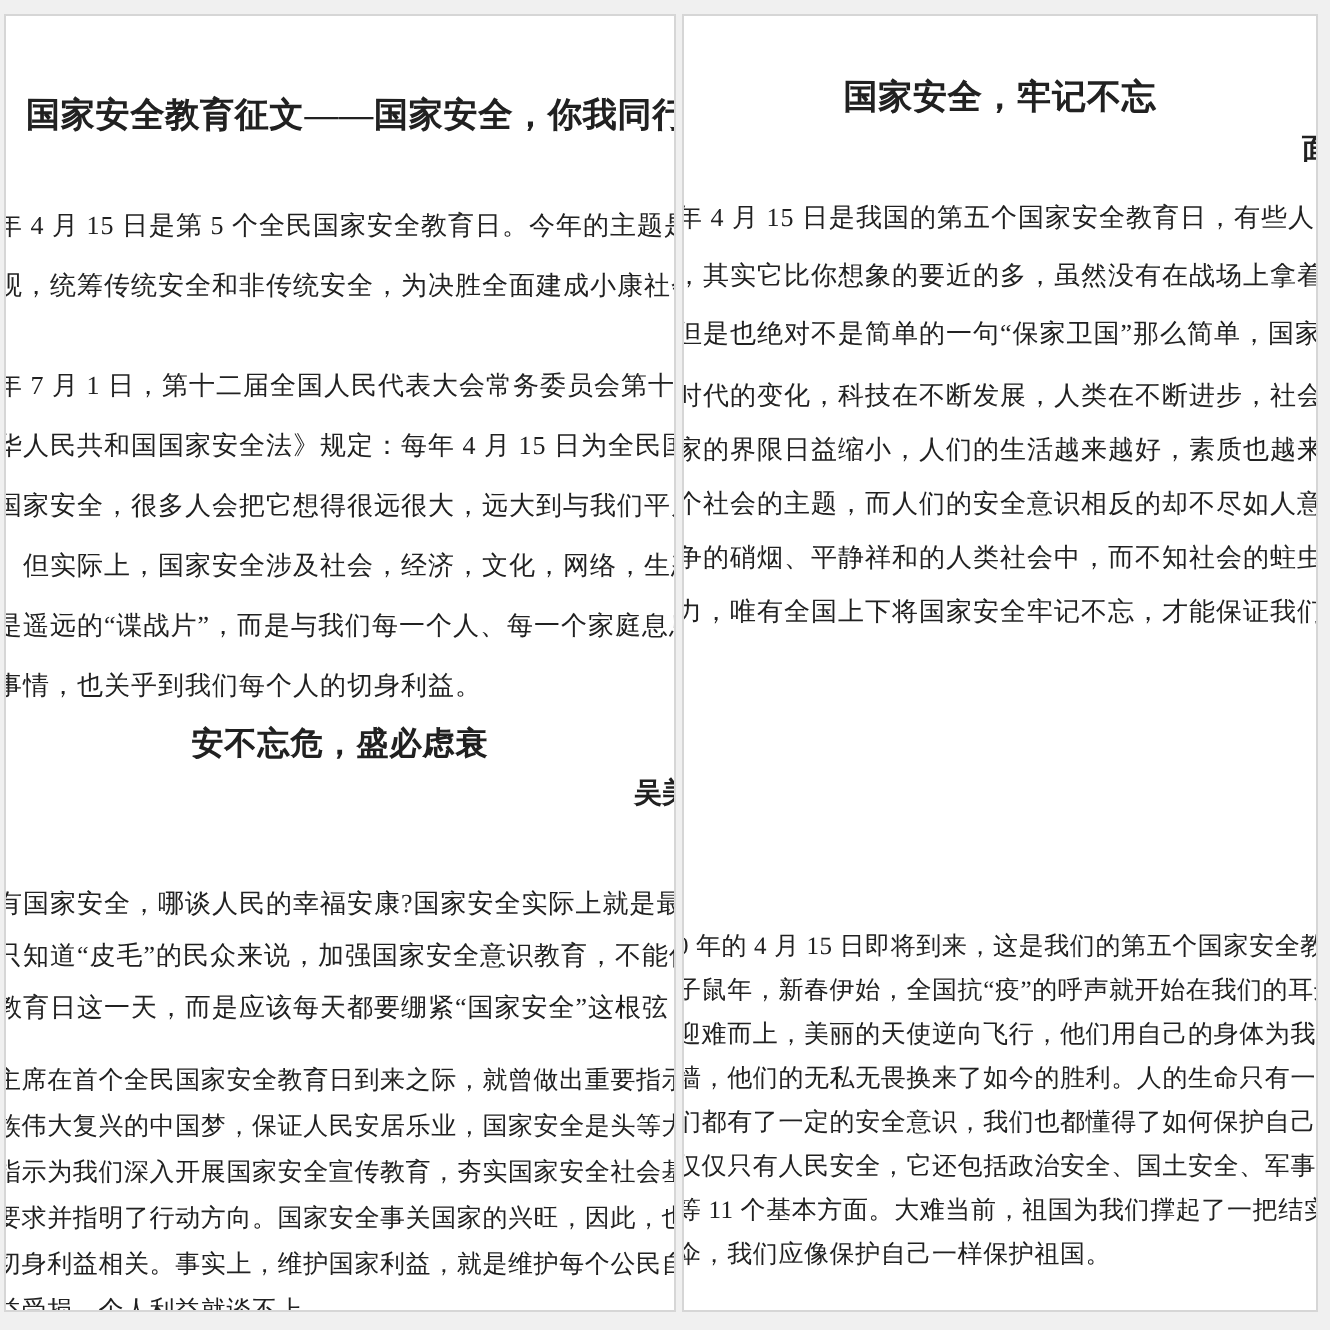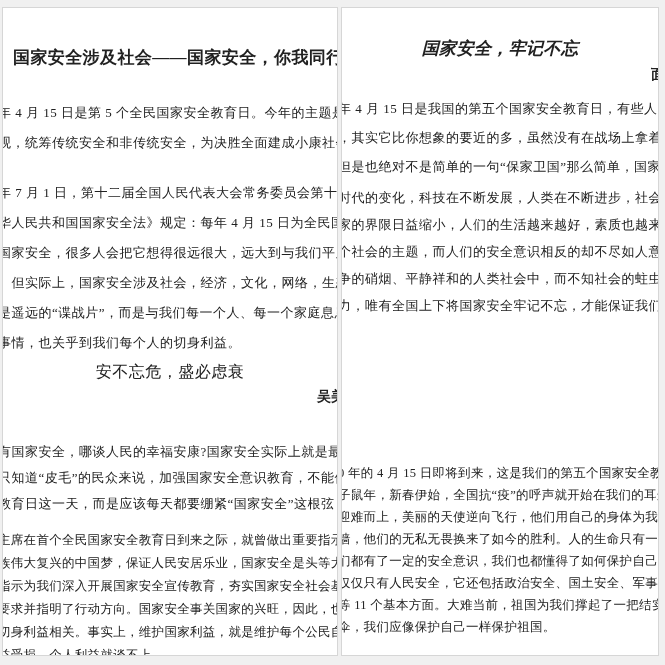--- a/index.html
+++ b/index.html
@@ -24,24 +24,24 @@
 
   .abs{position:absolute;left:0;right:0;}
 
   .doc-title{
     font-weight:bold;
     white-space:nowrap;
     font-size:17px;
     letter-spacing:0.4px;
   }
   .lp-title{top:38px;left:10px;right:auto;}
-  .rp-title{top:29px;text-align:center;font-style:italic;}
+  .rp-title{top:29px;text-align:center;}
 
   .section-heading{
-    font-weight:normal;
+    font-weight:bold;
     font-size:16px;
     text-align:center;
     white-space:nowrap;
     letter-spacing:0.5px;
   }
   .lp-h2{top:354px;}
   .rp-h2{top:376px;}
 
   .author-line{
     text-align:right;
@@ -67,21 +67,21 @@
   .lp-p4{top:521px;} .lp-p4 .line{line-height:23px;font-size:12.5px;letter-spacing:0.3px;}
 
   .rp-p1{top:86px;}  .rp-p1 .line{line-height:29px;}
   .rp-p2{top:176px;} .rp-p2 .line{line-height:27px;}
   .rp-p3{top:454px;} .rp-p3 .line{line-height:22px;font-size:12.5px;letter-spacing:0.3px;}
 </style>
 </head>
 <body>
 
 <div class="page page--left">
-  <div class="abs doc-title lp-title">国家安全涉及社会——国家安全，你我同行</div>
+  <div class="abs doc-title lp-title">国家安全教育征文——国家安全，你我同行</div>
   <div class="abs para lp-p1">
       <div class="line">年 4 月 15 日是第 5 个全民国家安全教育日。今年的主题是“坚</div>
       <div class="line">观，统筹传统安全和非传统安全，为决胜全面建成小康社会提</div>
     </div>
   <div class="abs para lp-p2">
       <div class="line">年 7 月 1 日，第十二届全国人民代表大会常务委员会第十五</div>
       <div class="line">华人民共和国国家安全法》规定：每年 4 月 15 日为全民国家</div>
       <div class="line">国家安全，很多人会把它想得很远很大，远大到与我们平凡的</div>
       <div class="line">。但实际上，国家安全涉及社会，经济，文化，网络，生态等</div>
       <div class="line">是遥远的“谍战片”，而是与我们每一个人、每一个家庭息息相</div>

